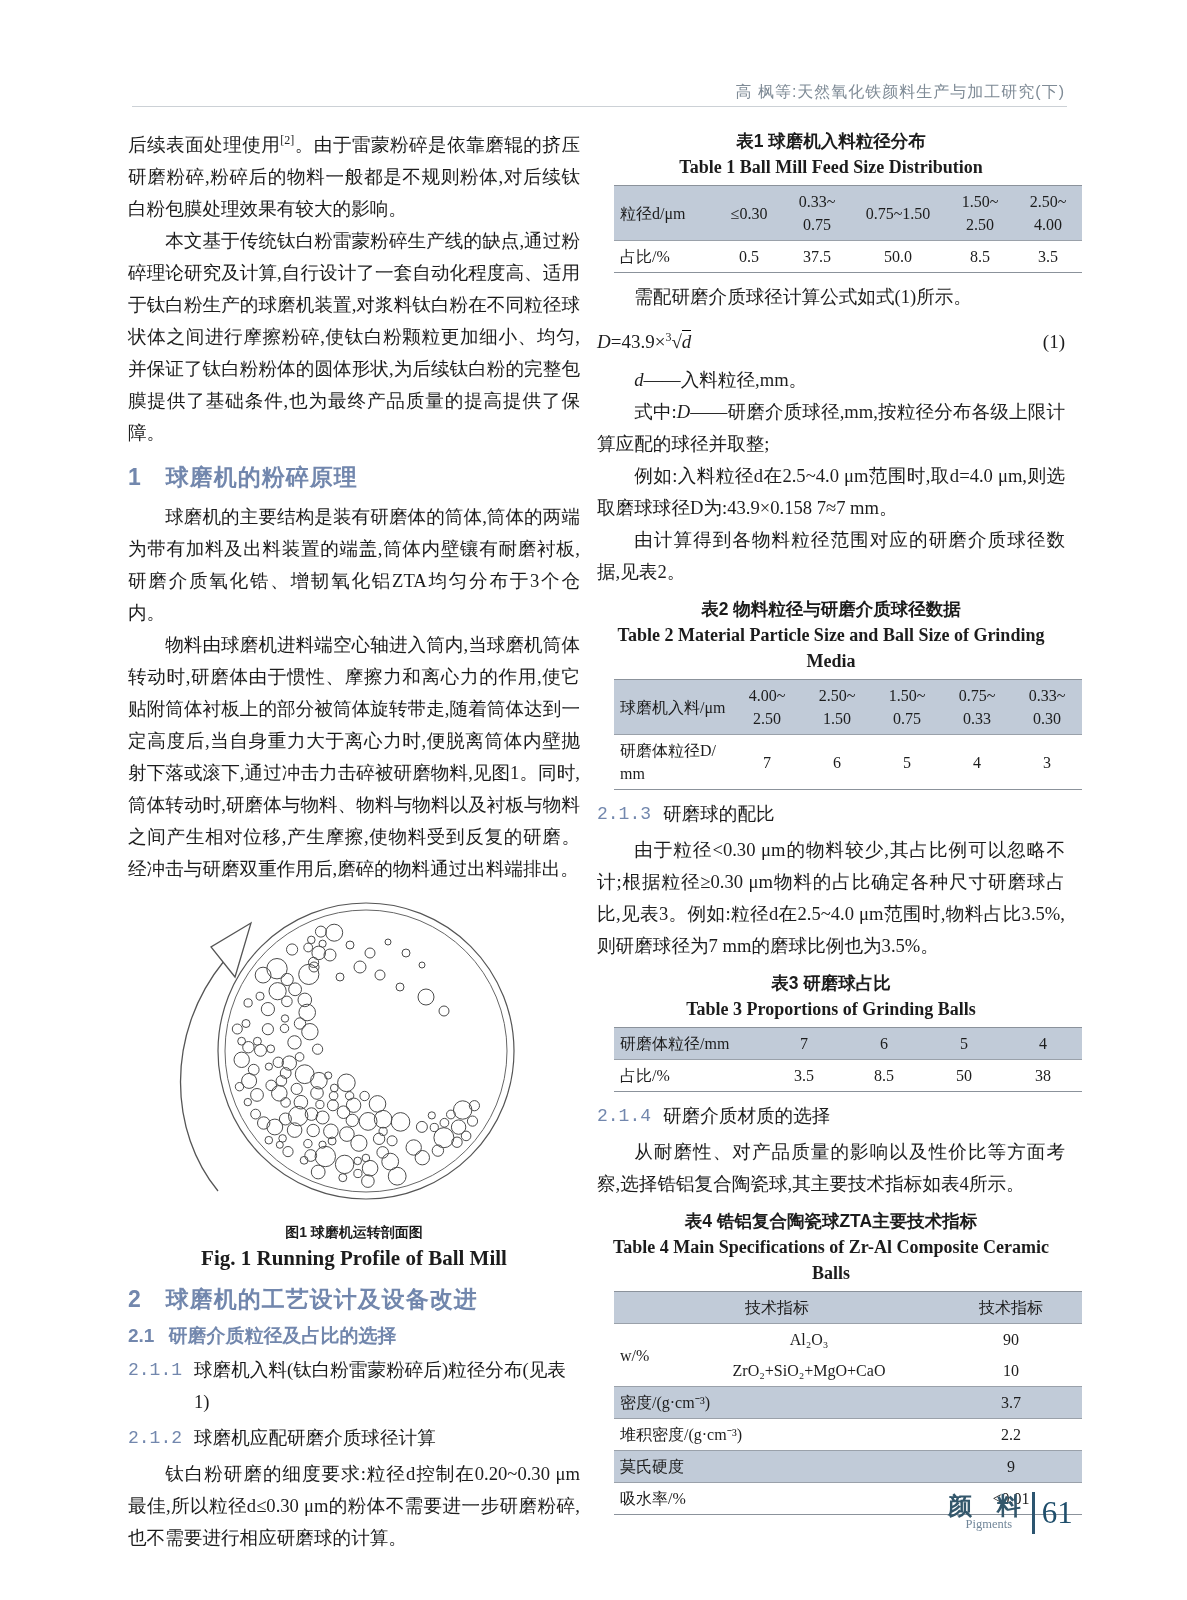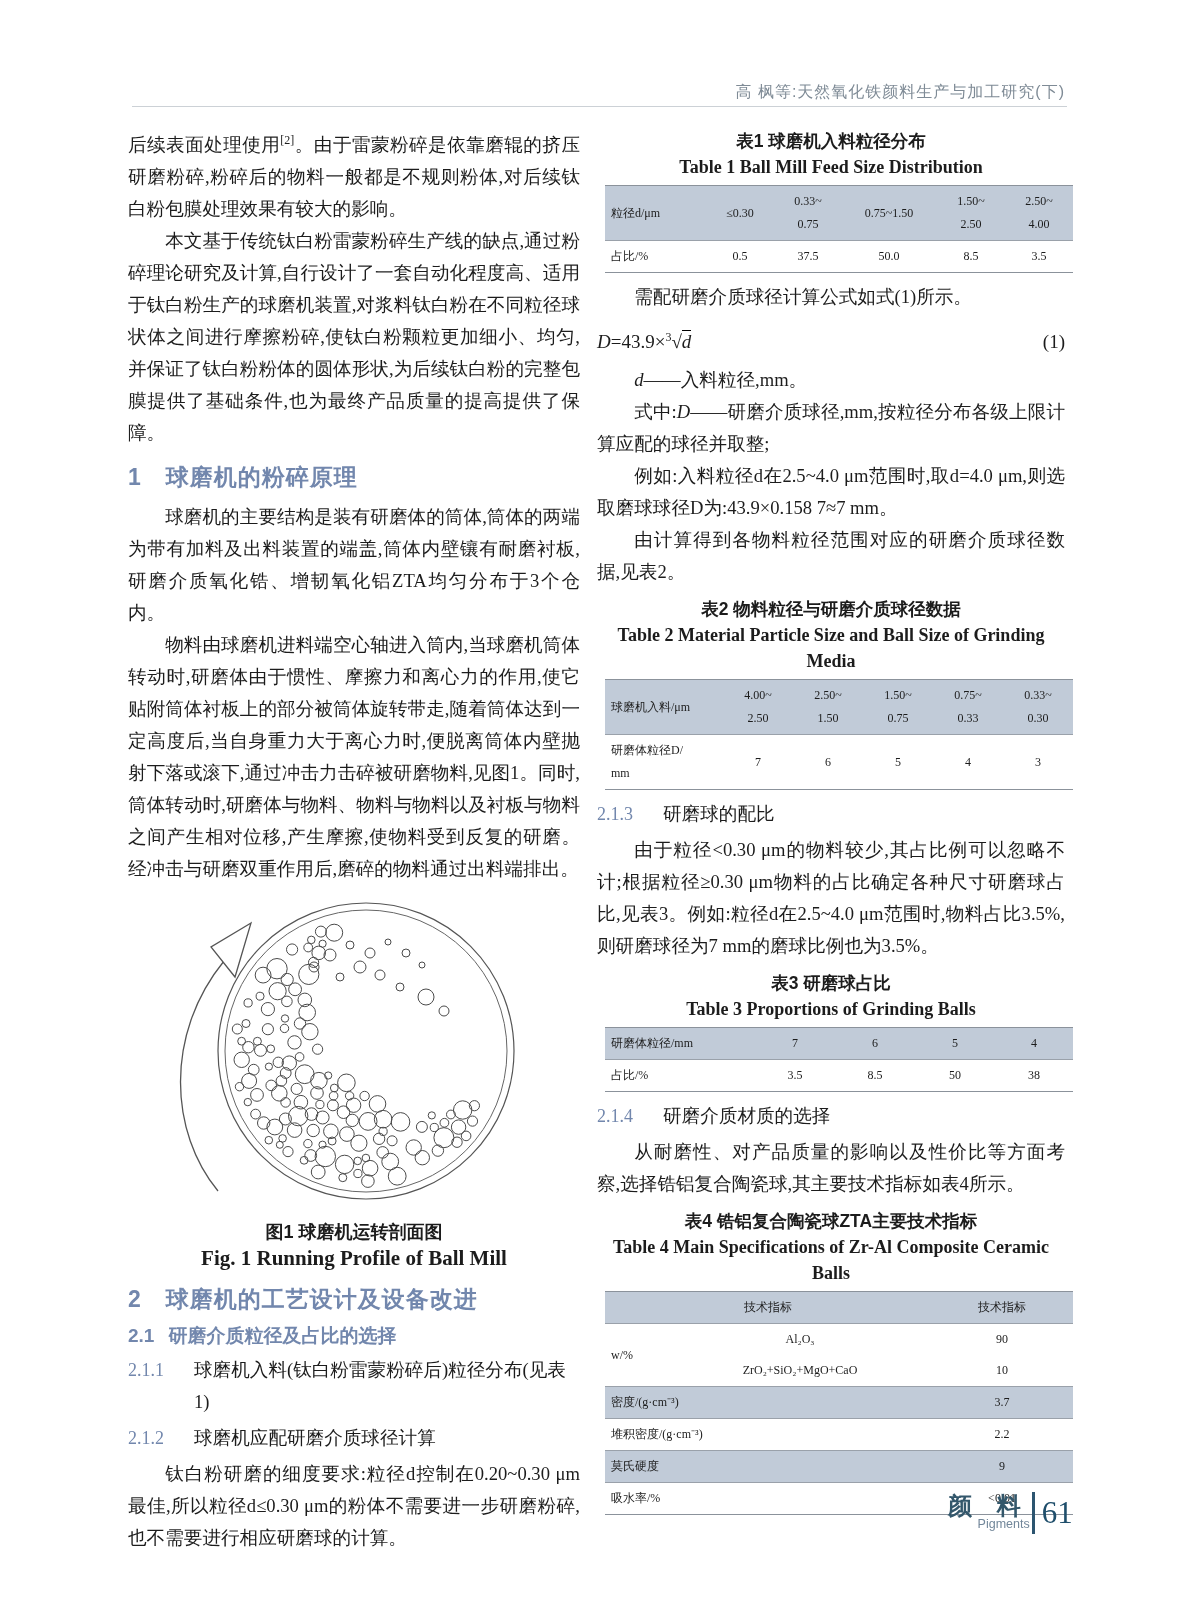--- a/index.html
+++ b/index.html
@@ -20,51 +20,51 @@
   p.noind{margin:0;text-indent:0;}
   sup.ref{font-size:12px;}
 
   h1.sec{font-family:"Liberation Sans",sans-serif;color:#7287ad;font-weight:bold;
          font-size:23px;line-height:30px;margin:13px 0 9px;text-align:left;letter-spacing:1px;}
   h1.sec .num{margin-right:24px;}
   h2.sec{font-family:"Liberation Sans",sans-serif;color:#7287ad;font-weight:bold;
          font-size:19px;line-height:26px;margin:6px 0 5px;text-align:left;}
   h2.sec .num{margin-right:14px;}
   .subitem{display:flex;margin:4px 0;text-align:left;}
-  .subitem .num{flex:none;width:66px;color:#7287ad;font-family:Liberation Serif, serif;font-size:18px;}
+  .subitem .num{flex:none;width:66px;color:#7287ad;font-family:Liberation Mono, monospace;font-size:18px;}
   .subitem .txt{flex:1;}
 
   
   .fig{margin:10px 0 2px;text-align:center;}
-  .figcap-cn{text-align:center;font-family:"Liberation Sans",sans-serif;font-weight:bold;font-size:18px;line-height:26px;}
+  .figcap-cn{text-align:center;font-family:"Liberation Sans",sans-serif;font-weight:bold;font-size:14px;line-height:26px;}
   .figcap-en{text-align:center;font-family:"Liberation Serif",serif;font-weight:bold;font-size:21px;line-height:26px;margin-bottom:6px;}
 
   
   .tblcap-cn{text-align:center;font-family:"Liberation Sans",sans-serif;font-weight:bold;font-size:17.5px;line-height:26px;margin-top:8px;}
   .tblcap-en{text-align:center;font-family:"Liberation Serif",serif;font-weight:bold;font-size:18px;line-height:26px;}
-  table.t{width:100%;border-collapse:collapse;font-size:12px;margin:5px 8px 8px;
+  table.t{width:100%;border-collapse:collapse;font-size:16px;margin:5px 17px 8px;
           border-top:1.5px solid #8b929b;border-bottom:1.5px solid #8b929b;}
   .t td{padding:4px 2px;text-align:center;vertical-align:middle;line-height:23px;}
   .t td.lab{text-align:left;padding-left:6px;}
   .t tr.hd td{background:#c1cbd8;border-bottom:1px solid #9aa1aa;}
   .t4 tr.sep td{border-top:1px solid #9aa1aa;}
   .t4 td.g{background:#c1cbd8;}
   .pre{white-space:pre-line;}
 
   
   .formula{display:flex;align-items:baseline;margin:8px 0 6px;font-size:19px;text-align:left;}
   .formula .expr{flex:1;}
   .v{font-style:italic;}
   .formula sup{font-size:12px;}
   .radicand{font-style:italic;border-top:1.3px solid #000;}
 
   
   .footer{position:absolute;top:1492px;left:948px;display:flex;align-items:center;}
   .f-cn{font-family:"Liberation Sans",sans-serif;font-weight:bold;color:#33576b;font-size:24px;letter-spacing:9px;line-height:22px;}
-  .f-en{font-family:Liberation Sans, sans-serif;color:#72879a;font-size:12.5px;text-align:right;line-height:15px;}
+  .f-en{font-family:Liberation Serif, serif;color:#72879a;font-size:12.5px;text-align:center;line-height:15px;}
   .f-bar{width:3px;height:42px;background:#2c5570;margin:0 7px 0 2px;}
   .f-no{font-family:"Liberation Serif",serif;color:#1f4e6b;font-size:31px;}
 </style>
 </head>
 <body>
 
 <div class="page">
 
   <div class="runhead">高  枫等:天然氧化铁颜料生产与加工研究(下)</div>
   <div class="runrule"></div>

